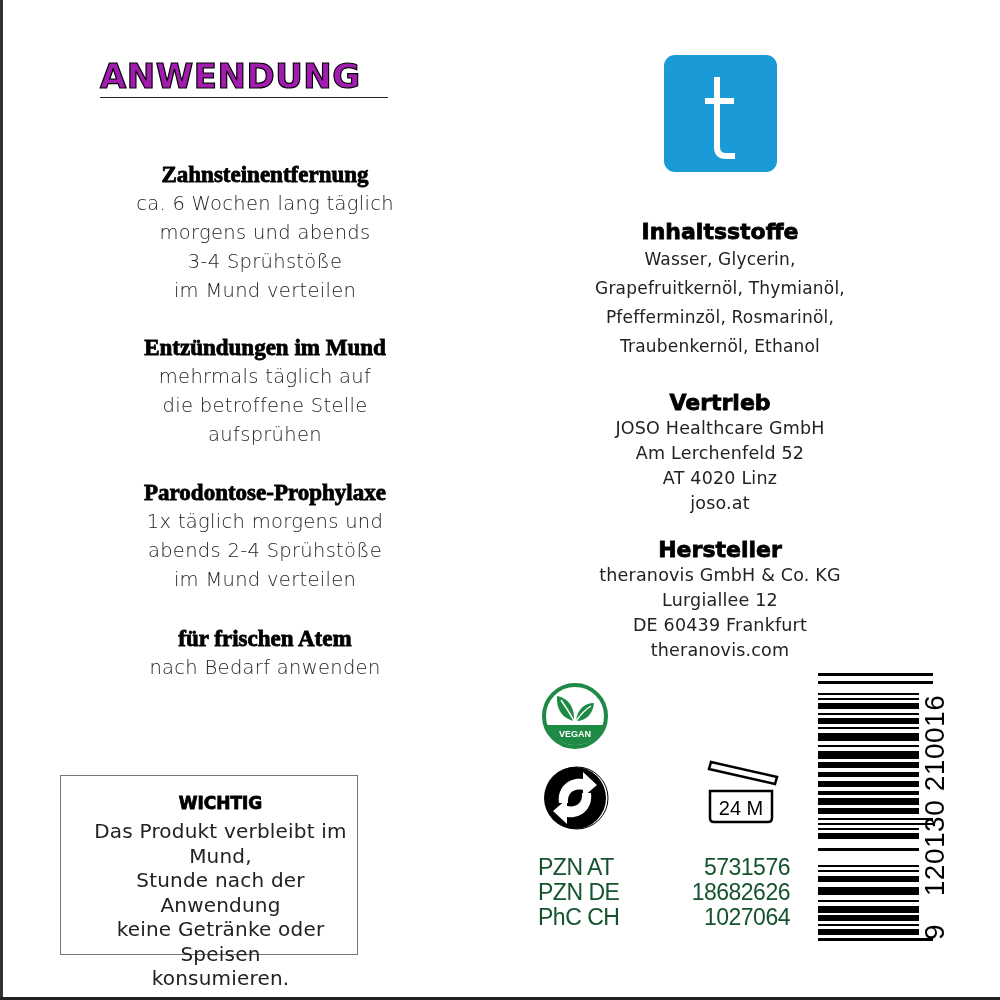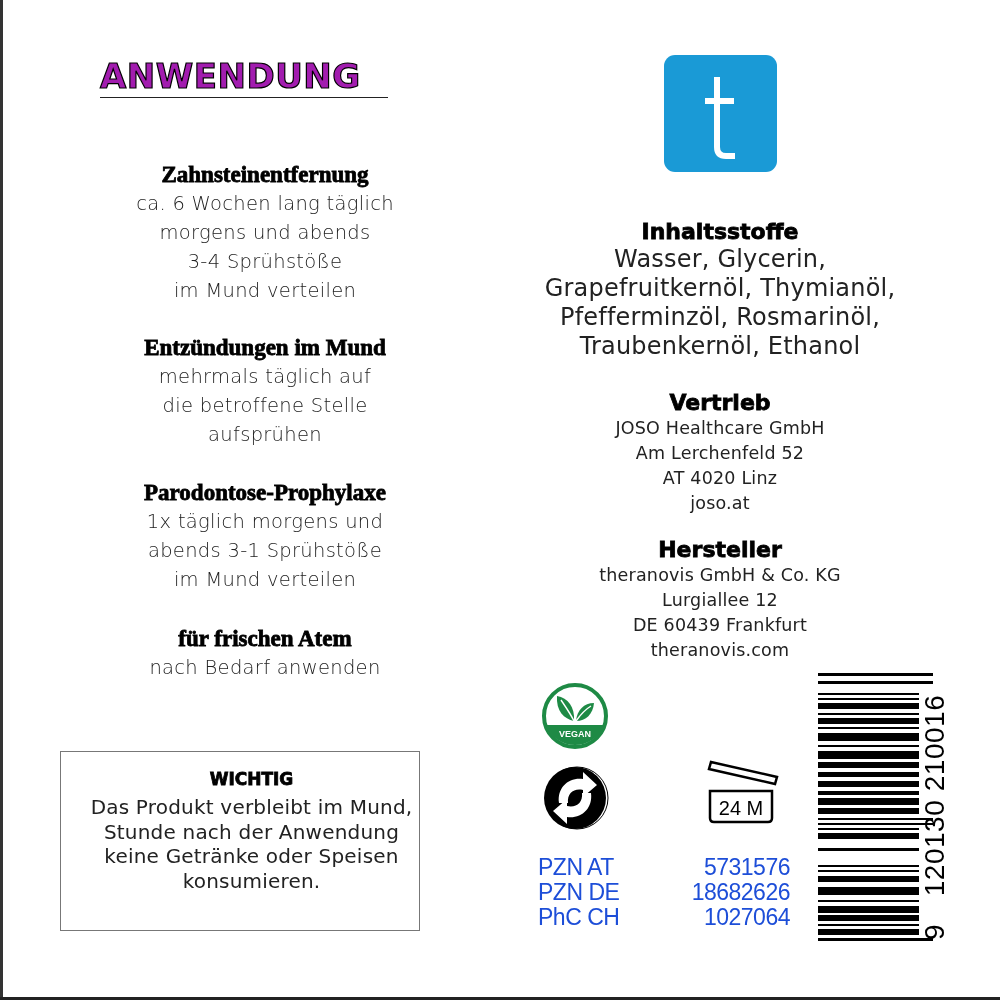--- a/index.html
+++ b/index.html
@@ -13,39 +13,39 @@
   .title-rule { position:absolute; left:100px; top:97px; width:288px; height:1px; background:#222; }
 
   .h { font-family:"DejaVu Sans", sans-serif; font-weight:bold; color:#000; -webkit-text-stroke:0.8px #000; }
   .p { font-family:"DejaVu Sans", sans-serif; font-weight:normal; color:#222; }
 
   .left-block { position:absolute; left:30px; width:470px; text-align:center; }
   .left-block .h { font-size:23px; line-height:28px;font-family:Liberation Serif, serif; }
   .left-block .p { font-size:19.5px; line-height:29px; font-weight:300; letter-spacing:0.3px; }
   .left-block .p span { display:block; }
 
-  .notice { position:absolute; left:60px; top:751px; width:360px; height:180px;
+  .notice { position:absolute; left:60px; top:775px; width:298px; height:180px;
             border:1.5px solid #777; box-sizing:border-box; text-align:center;padding-left:23px; }
   .notice .h { font-size:17px; line-height:20px; margin-top:17px; }
   .notice .p { font-size:20px; line-height:24.5px; margin-top:6px; letter-spacing:0.2px; }
   .notice .p span { display:block; }
 
   .logo { position:absolute; left:664px; top:55px; width:113px; height:117px;
           border-radius:11px; }
   .logo-t { position:absolute; left:0; top:0; width:100%; height:100%; }
 
   .right-block { position:absolute; left:520px; width:400px; text-align:center; }
   .right-block .h { font-size:22px; line-height:27px;margin-top:14px; }
-  .right-block .p { font-size:24px; line-height:29px; letter-spacing:0.2px; }
+  .right-block .p { font-size:17px; line-height:29px; letter-spacing:0.2px; }
   .right-block .p span { display:block; }
   .right-block.addr .p { font-size:17.5px; line-height:25px; }
 
   .codes { position:absolute; left:538px; top:855px; width:252px;
            font-family:"Liberation Sans", sans-serif; font-size:23px; line-height:25px;
-           color:#1d4ed8; font-weight:normal; letter-spacing:-0.5px; }
+           color:#14532d; font-weight:normal; letter-spacing:-0.5px; }
   .code-row { display:flex; justify-content:space-between; }
 
   .barcode { position:absolute; left:812px; top:665px; width:160px; height:280px; }
 </style>
 </head>
 <body>
 
 <div class="frame-left"></div>
 <div class="frame-bottom"></div>
 
@@ -68,21 +68,21 @@
     <span>mehrmals täglich auf</span>
     <span>die betroffene Stelle</span>
     <span>aufsprühen</span>
   </div>
 </div>
 
 <div class="left-block" style="top:479px;">
   <div class="h">Parodontose-Prophylaxe</div>
   <div class="p">
     <span>1x täglich morgens und</span>
-    <span>abends 3-1 Sprühstöße</span>
+    <span>abends 2-4 Sprühstöße</span>
     <span>im Mund verteilen</span>
   </div>
 </div>
 
 <div class="left-block" style="top:625px;">
   <div class="h">für frischen Atem</div>
   <div class="p">
     <span>nach Bedarf anwenden</span>
   </div>
 </div>

